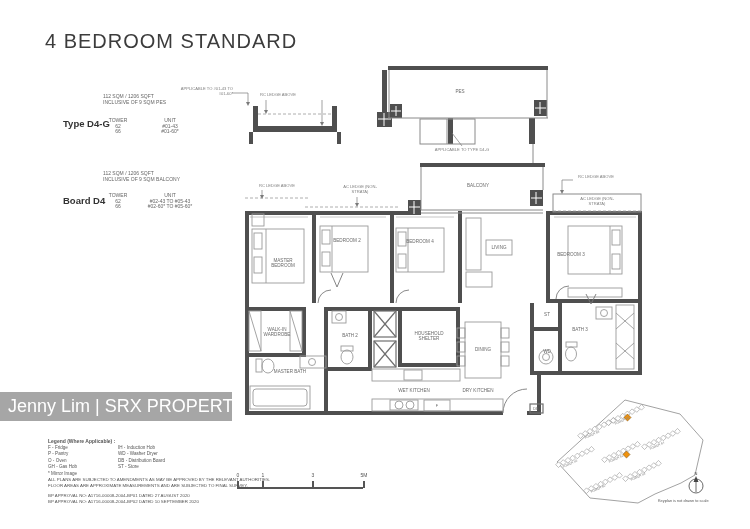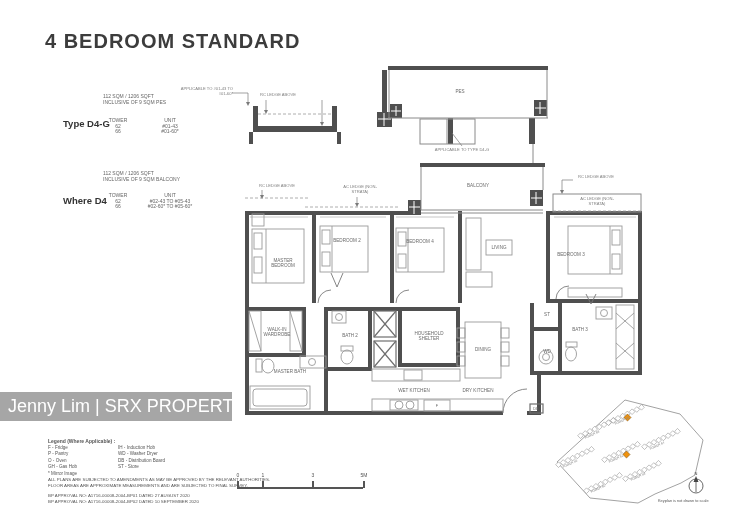--- a/index.html
+++ b/index.html
@@ -1,19 +1,19 @@
 <!DOCTYPE html>
 <html><head>
 <meta charset="utf-8">
 <style>
   html,body{margin:0;padding:0;background:#fff;}
   body{width:750px;height:529px;position:relative;overflow:hidden;
        font-family:"Liberation Sans",sans-serif;color:#444;}
   .abs{position:absolute;}
-  .title{font-size:20px;letter-spacing:1px;color:#3c3c3c;font-weight:bold;}
+  .title{font-size:20px;letter-spacing:1px;color:#3c3c3c;}
   .tname{font-size:9.5px;font-weight:bold;color:#333;margin-top:28px;}
   .tinfo{font-size:5px;color:#666;line-height:6px;}
   .ttable{font-size:5px;color:#666;}
   .ttable .row{display:flex;line-height:5.6px;}
   .ttable .c1{width:30px;text-align:center;}
   .ttable .c2{width:62px;text-align:center;margin-left:6px;}
   .pl{position:absolute;transform:translate(-50%,-50%);font-size:4.6px;color:#6a6a6a;
       text-align:center;line-height:1.15;white-space:nowrap;}
   .pl.wrap{white-space:normal;}
   .ann{font-size:4.1px;color:#808080;}
@@ -51,21 +51,21 @@
         <div class="c2">#01-43</div>
       </div>
     <div class="row">
         <div class="c1">66</div>
         <div class="c2">#01-60*</div>
       </div>
   </div>
 </div>
 
 <div>
-  <div class="abs tname" style="left:63px;top:167px;">Where D4</div>
+  <div class="abs tname" style="left:63px;top:167px;">Board D4</div>
   <div class="abs tinfo" style="left:103px;top:170px;">
     <div>112 SQM / 1206 SQFT</div>
     <div>INCLUSIVE OF 9 SQM BALCONY</div>
   </div>
   <div class="abs ttable" style="left:103px;top:193px;">
     <div class="row">
         <div class="c1">TOWER</div>
         <div class="c2">UNIT</div>
       </div>
     <div class="row">

